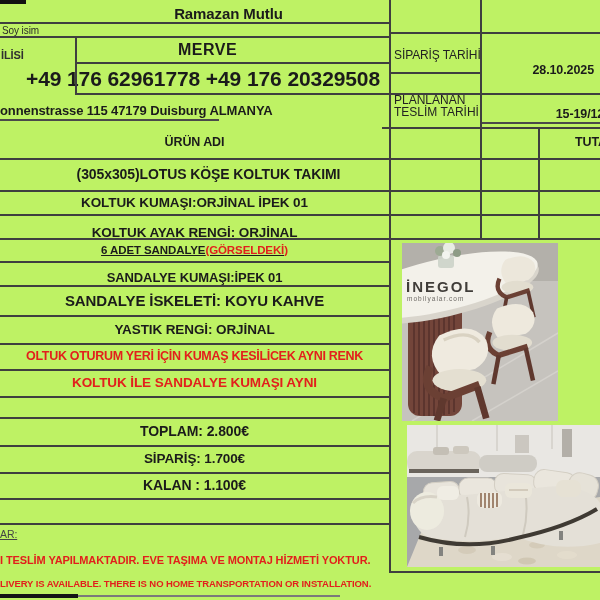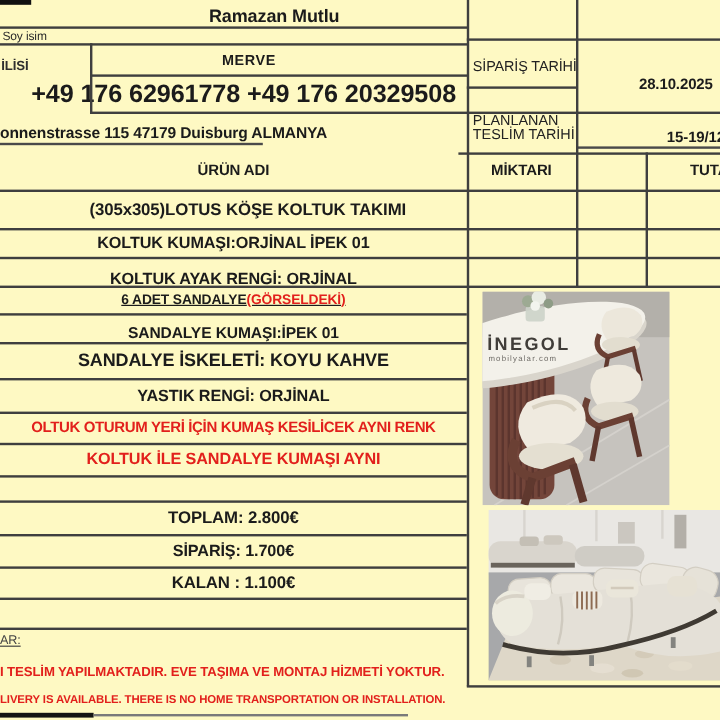--- a/index.html
+++ b/index.html
@@ -1,17 +1,17 @@
 <!DOCTYPE html>
 <html><head>
 <meta charset="utf-8">
 <style>
   html,body{margin:0;padding:0;background:#fff;}
   #canvas{
-    position:relative;width:600px;height:600px;background:#fef9c3;
+    position:relative;width:600px;height:600px;background:#bef264;
     font-family:"Liberation Sans", sans-serif;color:#1b1b1b;overflow:hidden;
   }
   .abs{position:absolute;}
   .hline{position:absolute;background:#3f3f3f;height:2px;}
   .hline.thin{height:1.5px;background:#4a4a4a;}
   .vline{position:absolute;background:#3f3f3f;width:2px;}
   .cell{position:absolute;display:flex;align-items:center;justify-content:center;
         text-align:center;font-weight:bold;letter-spacing:-0.1px;white-space:nowrap;}
   .left{justify-content:flex-start;text-align:left;}
   .right{justify-content:flex-end;text-align:right;}
@@ -22,38 +22,37 @@
 </head>
 <body>
 
 <div id="canvas">
 
   <div class="abs" style="left:0;top:0;width:26px;height:4px;background:#111;"></div>
 
   <div class="cell" style="left:68px;top:4px;width:321px;height:18px;font-size:15px;">Ramazan Mutlu</div>
   <div class="cell left plain" style="left:2px;top:24px;width:120px;height:12px;font-size:10px;color:#2a2a2a;">Soy isim</div>
   <div class="cell left plain" style="left:1px;top:48px;width:70px;height:14px;font-size:11px;color:#2f2f2f;font-weight:600;">İLİSİ</div>
-  <div class="cell" style="left:75px;top:40px;width:265px;height:20px;font-size:12px;letter-spacing:0.5px;">MERVE</div>
+  <div class="cell" style="left:75px;top:40px;width:265px;height:20px;font-size:16px;letter-spacing:0.5px;">MERVE</div>
   <div class="cell" style="left:78px;top:67px;width:250px;height:24px;font-size:21px;">+49 176 62961778  +49 176 20329508</div>
   <div class="cell left" style="left:0px;top:102px;width:300px;height:16px;font-size:13px;">onnenstrasse 115 47179 Duisburg ALMANYA</div>
 
   <div class="cell left plain" style="left:394px;top:48px;width:90px;height:14px;font-size:12px;color:#222;">SİPARİŞ TARİHİ</div>
   <div class="cell right" style="left:480px;top:50px;width:114px;height:16px;font-size:12.5px;margin-top:12px;">28.10.2025</div>
 
   <div class="abs plain" style="left:394px;top:94px;font-size:12px;line-height:12px;color:#222;">
     <div>PLANLANAN</div>
     <div>TESLİM TARİHİ</div>
   </div>
   <div class="cell right" style="left:480px;top:106px;width:119px;height:16px;font-size:12.5px;padding-left:36px;">15-19/12/2025</div>
 
   <div class="cell" style="left:0;top:129px;width:389px;height:26px;font-size:12.5px;">ÜRÜN ADI</div>
-  <div class="cell" style="left:389px;top:129px;width:91px;height:26px;font-size:12.5px;">MİKTARI</div>
   <div class="cell left" style="left:575px;top:129px;width:40px;height:26px;font-size:12.5px;">TUTA</div>
 
-  <div class="cell" style="left:12px;top:158px;width:389px;height:32px;font-size:14px;">(305x305)LOTUS KÖŞE KOLTUK TAKIMI</div>
+  <div class="cell" style="left:0;top:158px;width:389px;height:32px;font-size:14px;padding-left:14px;">(305x305)LOTUS KÖŞE KOLTUK TAKIMI</div>
   <div class="cell" style="left:0;top:190px;width:389px;height:24px;font-size:13.5px;">KOLTUK KUMAŞI:ORJİNAL İPEK 01</div>
   <div class="cell" style="left:0;top:214px;width:389px;height:36px;font-size:13.5px;">KOLTUK AYAK RENGİ: ORJİNAL</div>
   <div class="cell" style="left:0;top:238px;width:389px;height:23px;font-size:11.5px;text-decoration:underline;">
     <span>6 ADET SANDALYE </span>
     <span class="red">(GÖRSELDEKİ)</span>
   </div>
   <div class="cell" style="left:0;top:261px;width:389px;height:32px;font-size:13px;">SANDALYE KUMAŞI:İPEK 01</div>
   <div class="cell" style="left:0;top:285px;width:389px;height:30px;font-size:15px;">SANDALYE İSKELETİ: KOYU KAHVE</div>
   <div class="cell" style="left:0;top:315px;width:389px;height:28px;font-size:13.5px;">YASTIK RENGİ: ORJİNAL</div>
   <div class="cell red" style="left:0;top:343px;width:389px;height:26px;font-size:12.5px;letter-spacing:-0.3px;">OLTUK OTURUM YERİ İÇİN KUMAŞ KESİLİCEK AYNI RENK</div>

